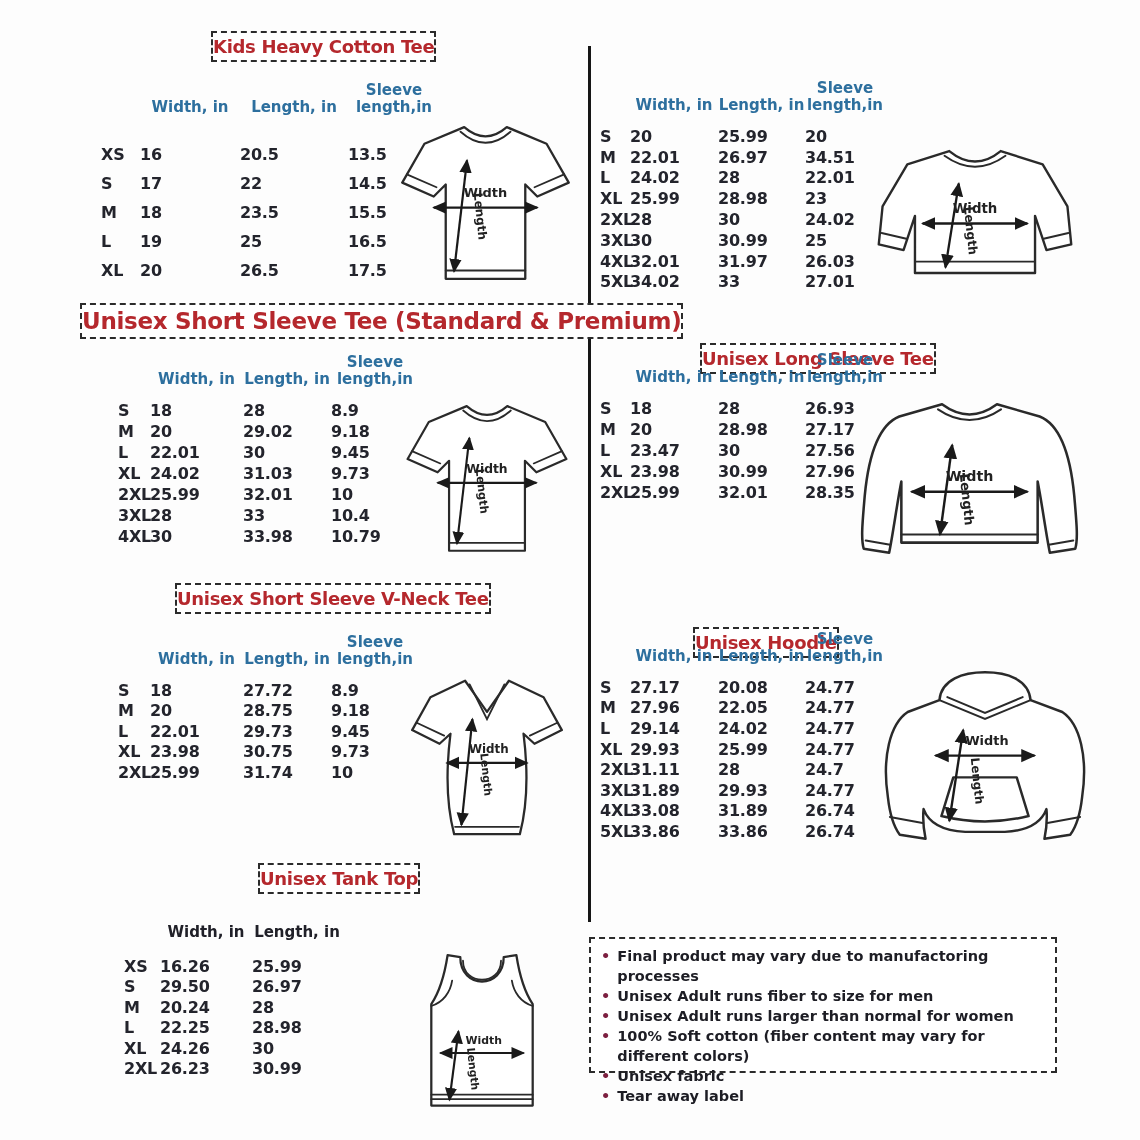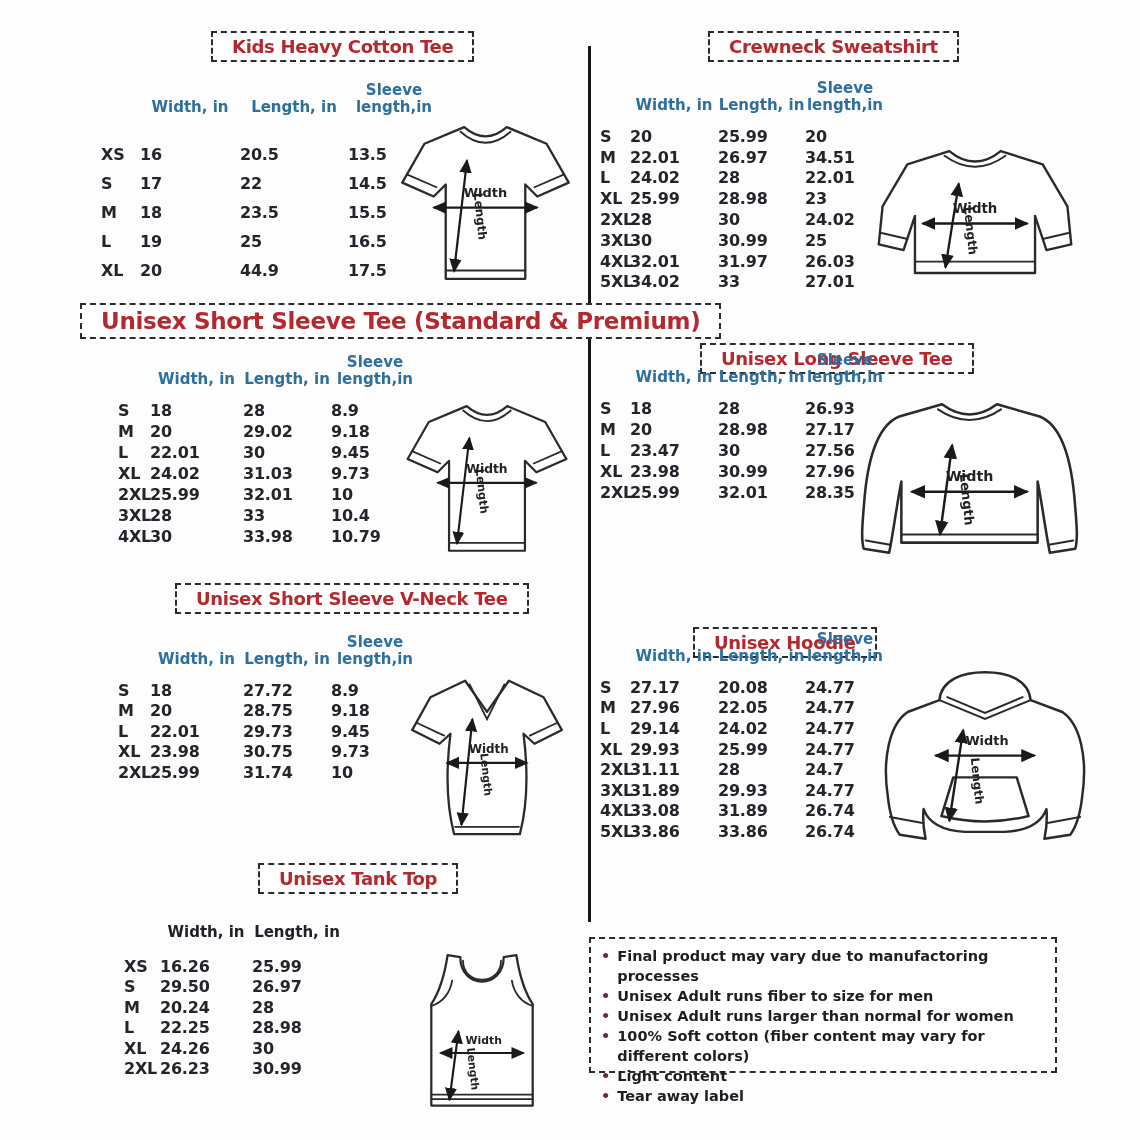--- a/index.html
+++ b/index.html
@@ -1,18 +1,18 @@
 <!DOCTYPE html>
 <html><head>
 <meta charset="utf-8">
 <style>
   html,body{margin:0;padding:0;background:#ffffff;}
   .canvas{position:relative;width:1140px;height:1140px;background:#fdfdfd;overflow:hidden;
           font-family:"DejaVu Sans",sans-serif;color:#23242c;}
-  .titlebox{position:absolute;border:2px dashed #2b2b2b;background:#fff;padding:3px 19px;white-space:nowrap;}
+  .titlebox{position:absolute;border:2px dashed #2b2b2b;background:#fff;padding:3px 0;white-space:nowrap;}
   .titlebox span{color:#b5282d;font-weight:bold;font-size:18px;letter-spacing:-0.3px;}
   .titlebox.small span{font-size:23px;}
   .divider{position:absolute;left:588px;top:46px;width:3px;height:876px;background:#161616;}
   .tbl{position:absolute;display:grid;}
   .tbl>div{display:flex;align-items:center;}
   .hdr{color:#2d6f9e;font-weight:bold;font-size:15px;line-height:1.12;white-space:pre-line;
        align-items:flex-end !important;justify-content:center;text-align:center;padding-bottom:12px;}
   .t0 .hdr{padding-bottom:24px;}
   .t6 .hdr{color:#202028;padding-bottom:15px;}
   .sz{padding-left:6px;}
@@ -54,42 +54,39 @@
     <div class="sz">M</div>
     <div class="val">18</div>
     <div class="val">23.5</div>
     <div class="val">15.5</div>
     <div class="sz">L</div>
     <div class="val">19</div>
     <div class="val">25</div>
     <div class="val">16.5</div>
     <div class="sz">XL</div>
     <div class="val">20</div>
-    <div class="val">44.9</div>
+    <div class="val">26.5</div>
     <div class="val">17.5</div>
   </div>
   <svg class="garment" style="left:393px;top:110px;" width="185" height="185" viewBox="0 0 200 195">
     <defs>
         <marker id="ah0" viewBox="0 0 10 10" refX="8" refY="5" markerWidth="7" markerHeight="7" orient="auto-start-reverse">
           <path d="M0,1 L9,5 L0,9 Z" fill="#1a1a1a"></path>
         </marker>
       </defs>
     <path class="g-outline" d="M77,16 L34,34 L10,76 L44,91 L57,78 L57,180 L143,180 L143,78 L156,91 L190,76 L166,34 L123,16 Q100,36 77,16 Z"></path>
     <path class="g-line" d="M73,21 Q100,45 127,21"></path>
     <path class="g-line" d="M57,171 L143,171"></path>
     <path class="g-line" d="M15,67 L47,81 M185,67 L153,81"></path>
     <line class="g-arrow" x1="44" y1="103" x2="156" y2="103" marker-start="url(#ah0)" marker-end="url(#ah0)"></line>
     <line class="g-arrow" x1="80" y1="52" x2="66" y2="172" marker-start="url(#ah0)" marker-end="url(#ah0)"></line>
     <text x="100" y="92" text-anchor="middle" font-size="14">Width</text>
     <text transform="translate(90,113) rotate(84)" text-anchor="middle" font-size="13">Length</text>
   </svg>
 
-  <div class="titlebox" style="left:708px;top:31px;">
-    <span>Crewneck Sweatshirt</span>
-  </div>
   <div class="tbl t1" style="left:594px;top:78px;grid-template-columns:36px 88px 87px 80px;grid-template-rows:48px repeat(8,20.8px);">
     <div class="hdr"></div>
     <div class="hdr">Width, in</div>
     <div class="hdr">Length, in</div>
     <div class="hdr">Sleeve
 length,in</div>
     <div class="sz">S</div>
     <div class="val">20</div>
     <div class="val">25.99</div>
     <div class="val">20</div>
@@ -396,21 +393,21 @@
     <div class="note-line">
         <span class="bullet">•</span>
         <span>Unisex Adult runs larger than normal for women</span>
       </div>
     <div class="note-line">
         <span class="bullet">•</span>
         <span>100% Soft cotton (fiber content may vary for different colors)</span>
       </div>
     <div class="note-line">
         <span class="bullet">•</span>
-        <span>Light content</span>
+        <span>Unisex fabric</span>
       </div>
     <div class="note-line">
         <span class="bullet">•</span>
         <span>Tear away label</span>
       </div>
   </div>
 
 </div>
 
 </body></html>

